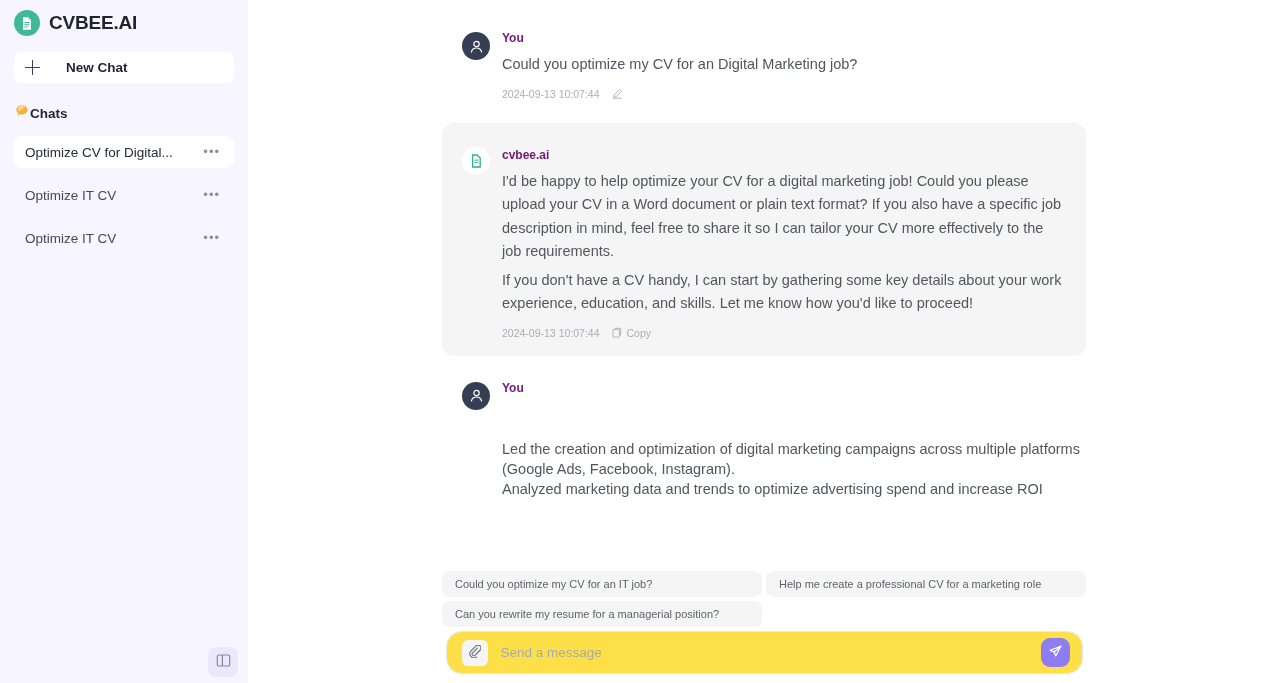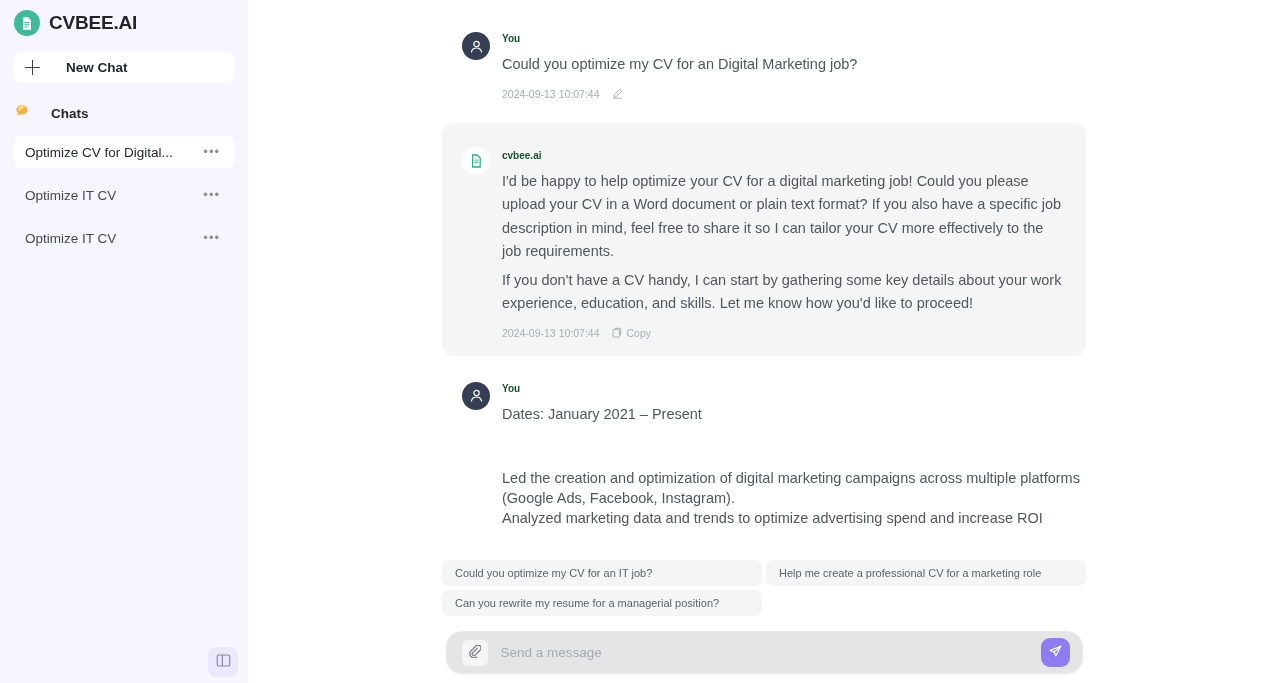--- a/index.html
+++ b/index.html
@@ -80,21 +80,21 @@
     content: "";
     position: absolute;
     background: #3b4150;
   }
   .plus-icon::before { left: 0; top: 7px; width: 15px; height: 1.4px; }
   .plus-icon::after  { top: 0; left: 7px; height: 15px; width: 1.4px; }
 
   .chats-head {
     display: flex;
     align-items: center;
-    gap: 21px;
+    gap: 0;
     padding: 0 0 0 14px;
     margin-top: 19px;
     height: 22px;
   }
   .chats-head-label {
     font-size: 13.5px;
     color: #1f2430;
     font-weight: 600;
   }
 
@@ -182,23 +182,23 @@
     height: 28px;
     border-radius: 50%;
     display: flex;
     align-items: center;
     justify-content: center;
   }
   .msg.user .avatar { left: 20px; top: 2px; background: #353e52; }
   .msg.assistant .avatar { left: 20px; top: 24px; background: #ffffff; }
 
   .sender {
-    font-size: 10px;
+    font-size: 12px;
     font-weight: bold;
-    color: #14532d;
+    color: #701a75;
     margin-bottom: 6px;
     line-height: 17px;
   }
 
   .body-text {
     font-size: 14.5px;
     line-height: 23.5px;
     color: #51565f;
   }
   .body-text p { margin-bottom: 5px; }
@@ -251,24 +251,24 @@
     padding-left: 13px;
     font-size: 11px;
     color: #5d626c;
     cursor: pointer;
     white-space: nowrap;
     overflow: hidden;
   }
 
   .composer-wrap {
     width: 637px;
-    background: #e5e5e5;
+    background: #fde047;
     border: 1px solid #e9e9ed;
     border-radius: 16px;
-    margin-top: 15px;
+    margin-top: 4px;
     margin-bottom: 9px;
     padding: 6px;
     display: flex;
     align-items: center;
     box-shadow: 0 1px 3px rgba(0,0,0,0.04);
   }
   .attach-btn {
     width: 26px; height: 26px;
     border-radius: 6px;
     background: #f5f5f5;
@@ -423,21 +423,20 @@
 
       <div class="msg-row" style="margin-top:24px;">
         <div class="msg user">
           <span class="avatar">
             <svg width="17" height="17" viewBox="0 0 17 17">
               <circle cx="8.5" cy="6" r="2.7" fill="none" stroke="#ffffff" stroke-width="1.2"></circle>
               <path d="M3.4 14c.6-2.6 2.6-4 5.1-4s4.5 1.4 5.1 4" fill="none" stroke="#ffffff" stroke-width="1.2" stroke-linecap="round"></path>
             </svg>
           </span>
           <div class="sender">You</div>
-          <div class="body-text">Dates: January 2021 – Present</div>
           <div class="pre-block" style="margin-top:42px;">Led the creation and optimization of digital marketing campaigns across multiple platforms (Google Ads, Facebook, Instagram).
 Analyzed marketing data and trends to optimize advertising spend and increase ROI</div>
         </div>
       </div>
 
     </div>
 
     <div class="bottom">
 
       <div class="suggestions">

